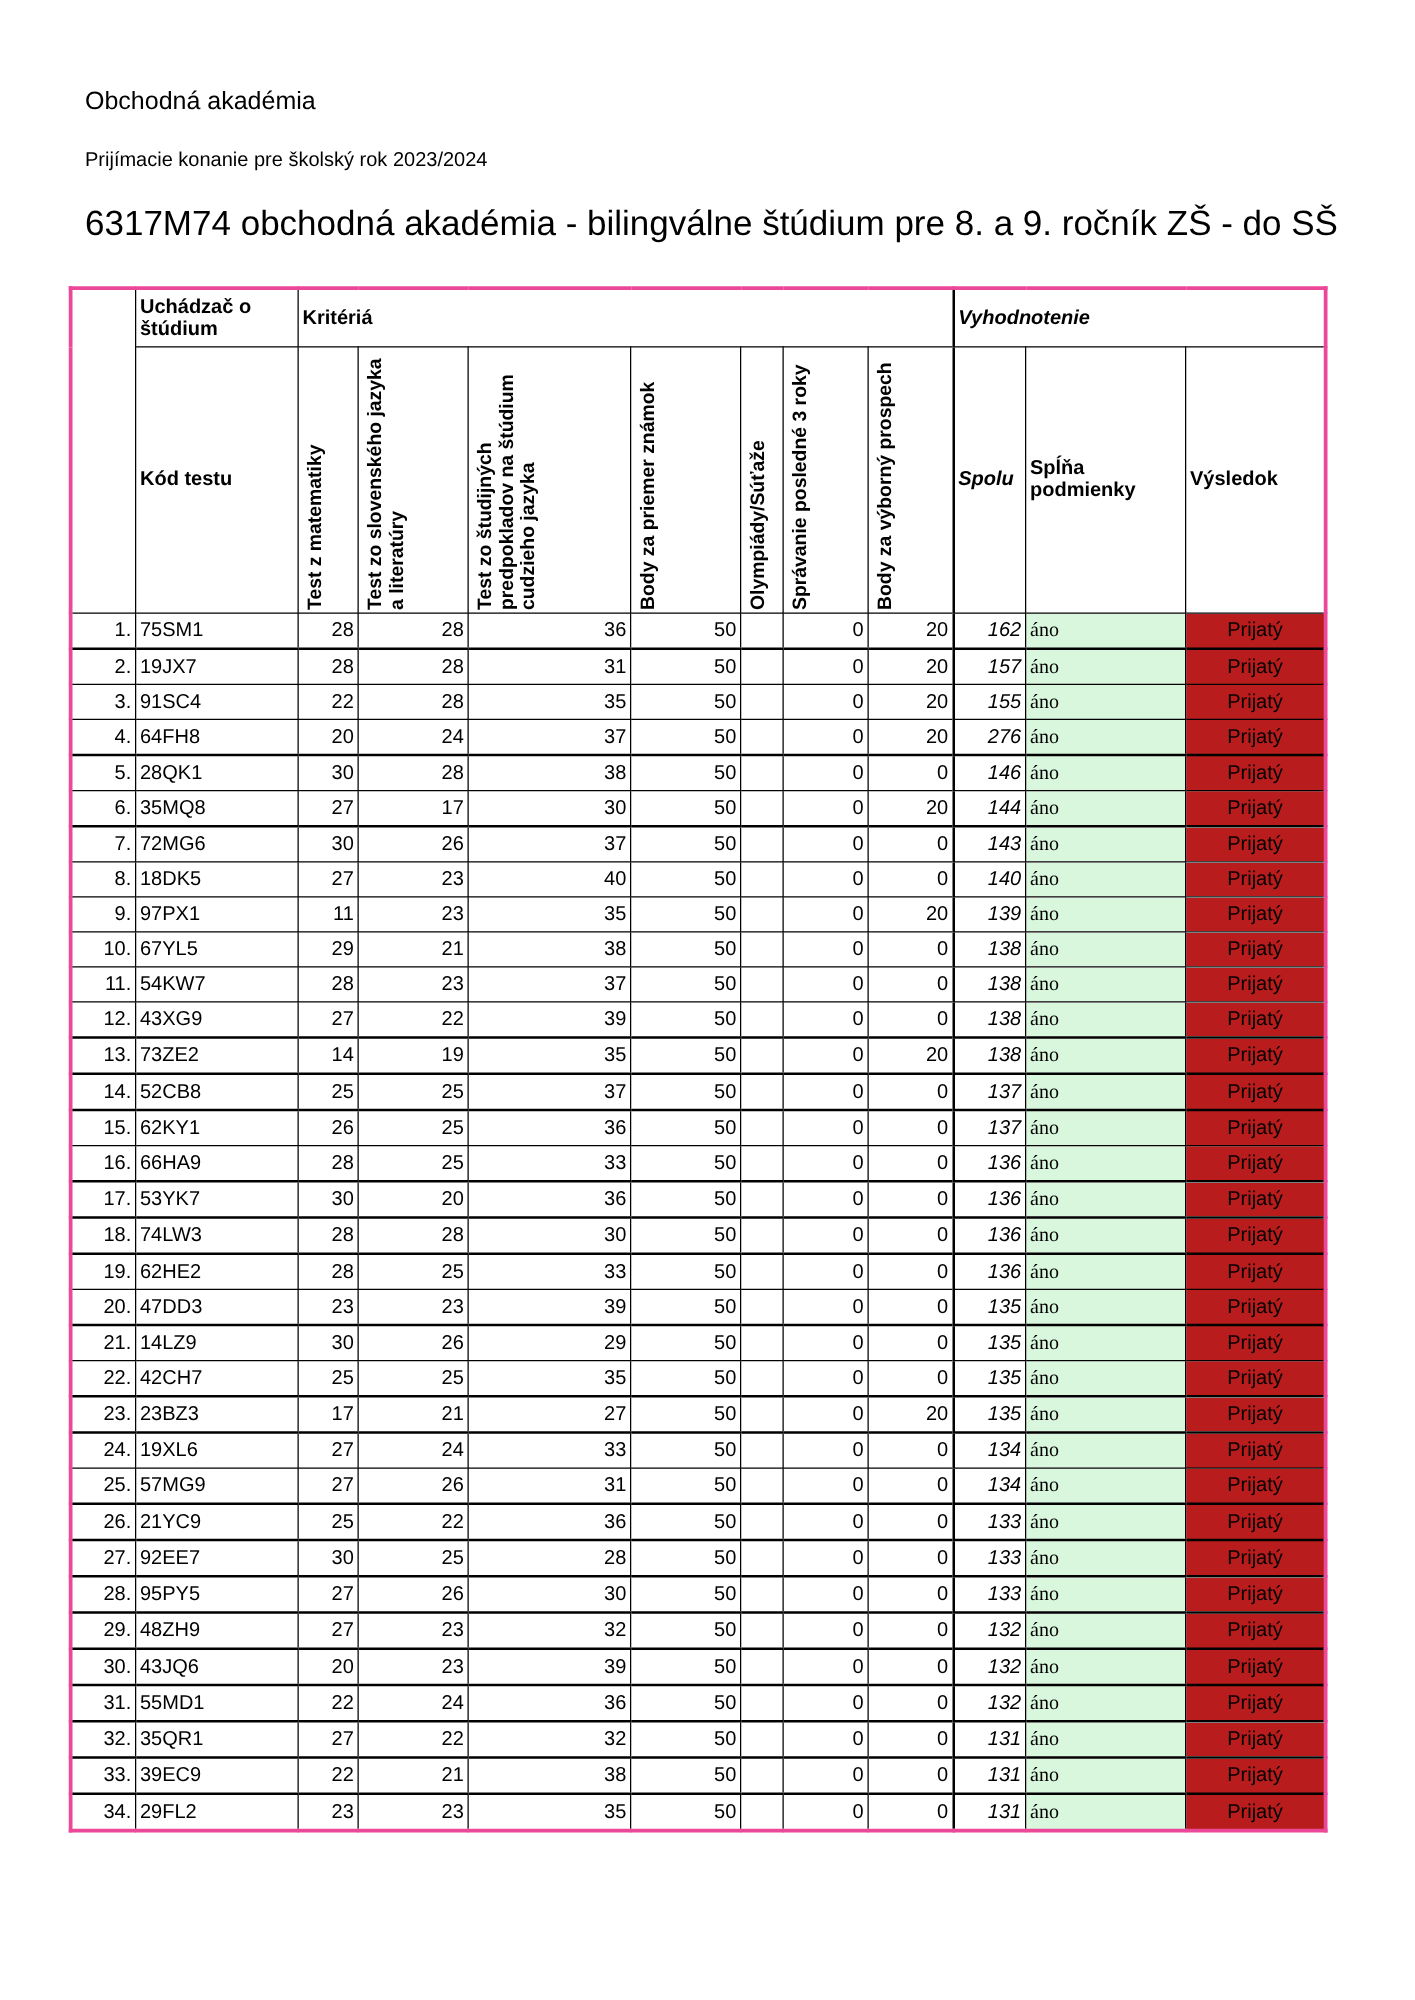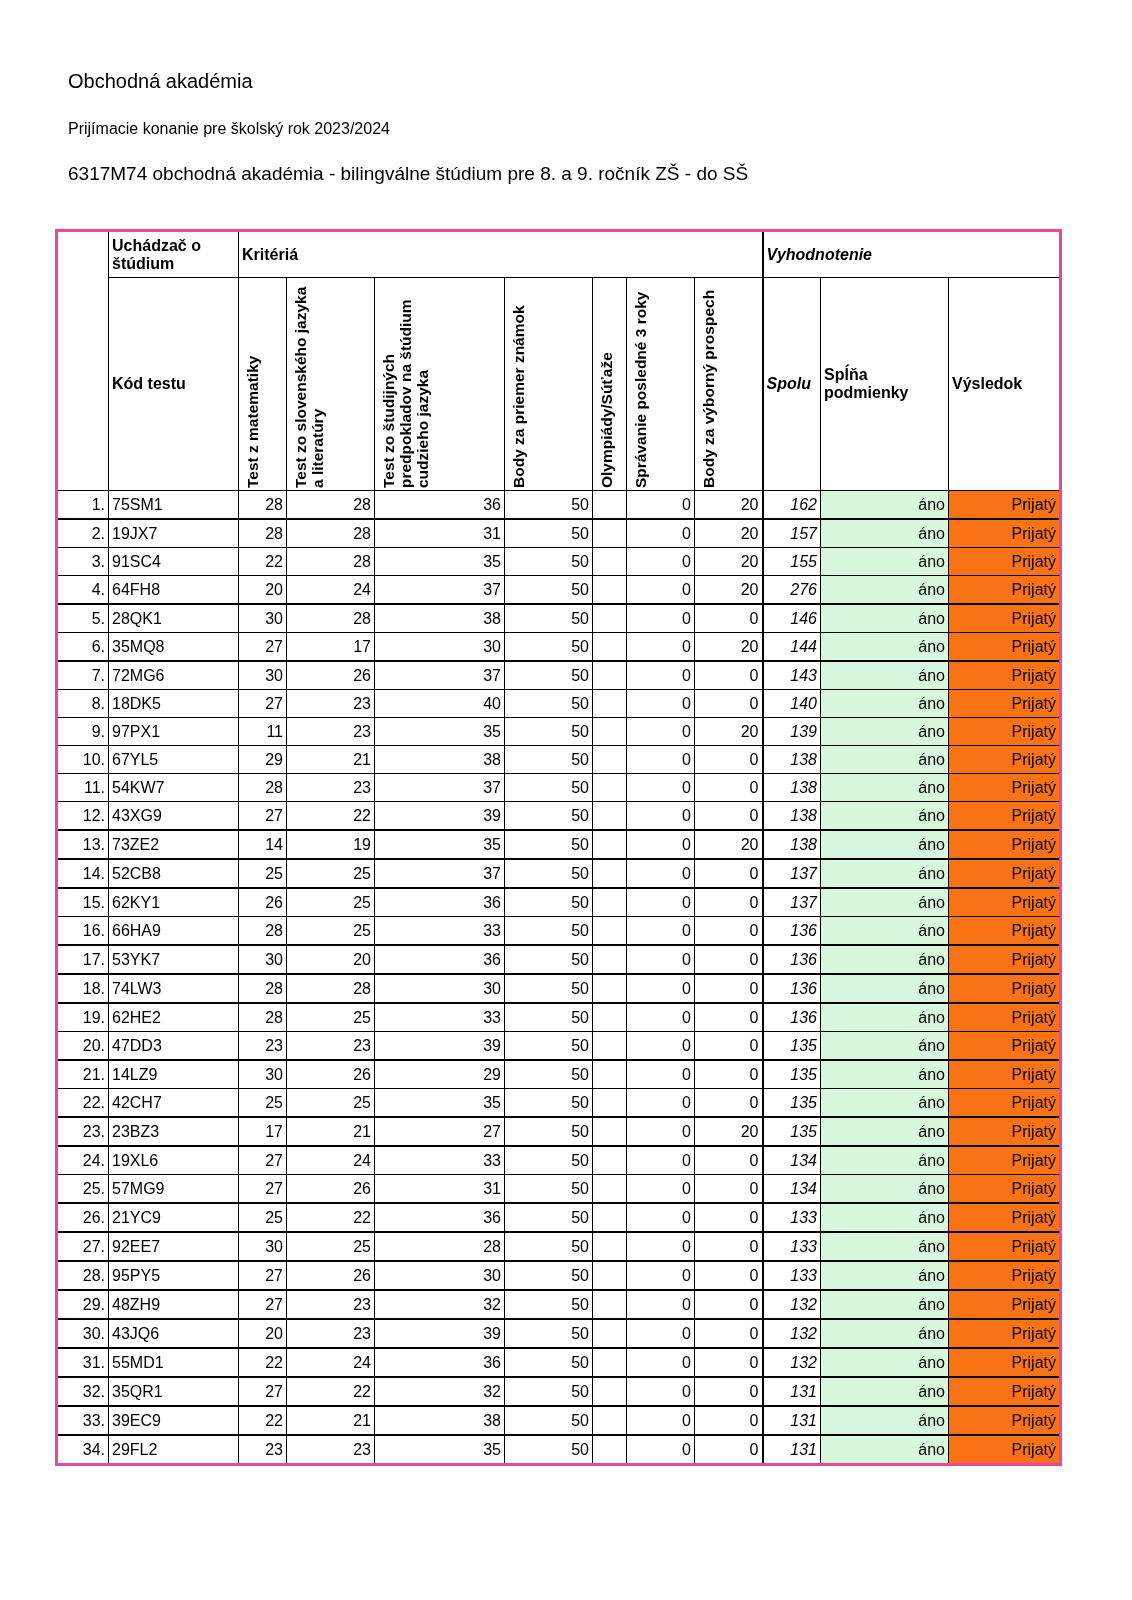--- a/index.html
+++ b/index.html
@@ -1,20 +1,20 @@
 <!DOCTYPE html>
 <html><head>
 <meta charset="utf-8">
 <style>
   html, body { margin: 0; padding: 0; background: #ffffff; }
   body { width: 1132px; height: 1600px; position: relative; font-family: "Liberation Sans", sans-serif; color: #000; }
   .title { position: absolute; left: 68px; font-size: 20px; white-space: nowrap; }
   #t1 { top: 70px; }
   #t2 { top: 120px; font-size: 16px; }
-  #t3 { top: 163px; font-size: 19px; }
+  #t3 { top: 163px; font-size: 28px; }
 
   table.grid {
     position: absolute; left: 55px; top: 229px;
     border-collapse: collapse;
     border: 3px solid #ec4899;
     table-layout: fixed;
   }
   table.grid td, table.grid th {
     border: 1px solid #000;
     padding: 0 3px;
@@ -29,22 +29,22 @@
   .vert {
     position: absolute; bottom: 2px; left: 2px;
     transform-origin: left bottom;
     transform: rotate(-90deg) translateY(100%);
     width: 206px; white-space: normal; line-height: 17px;
     font-size: 15.5px;
   }
   tr.row td { height: 27px; line-height: 27px; }
   td.num { text-align: right; }
   td.idx { text-align: right; padding-right: 12px; }
-  td.ano { background: #d9f7dd; text-align: right; }
-  td.res { background: #f97316; text-align: right; }
+  td.ano { background: #d9f7dd; text-align: left; font-family: Liberation Serif, serif; }
+  td.res { background: #b91c1c; text-align: center; }
   tr.row.thick td { border-top: 2px solid #000; }
   .thickL { border-left: 2px solid #000 !important; font-style: italic; }
 </style>
 </head>
 <body>
 
 <div id="t1" class="title">Obchodná akadémia</div>
 <div id="t2" class="title">Prijímacie konanie pre školský rok 2023/2024</div>
 <div id="t3" class="title">6317M74 obchodná akadémia - bilingválne štúdium pre 8. a 9. ročník ZŠ - do SŠ</div>
 

